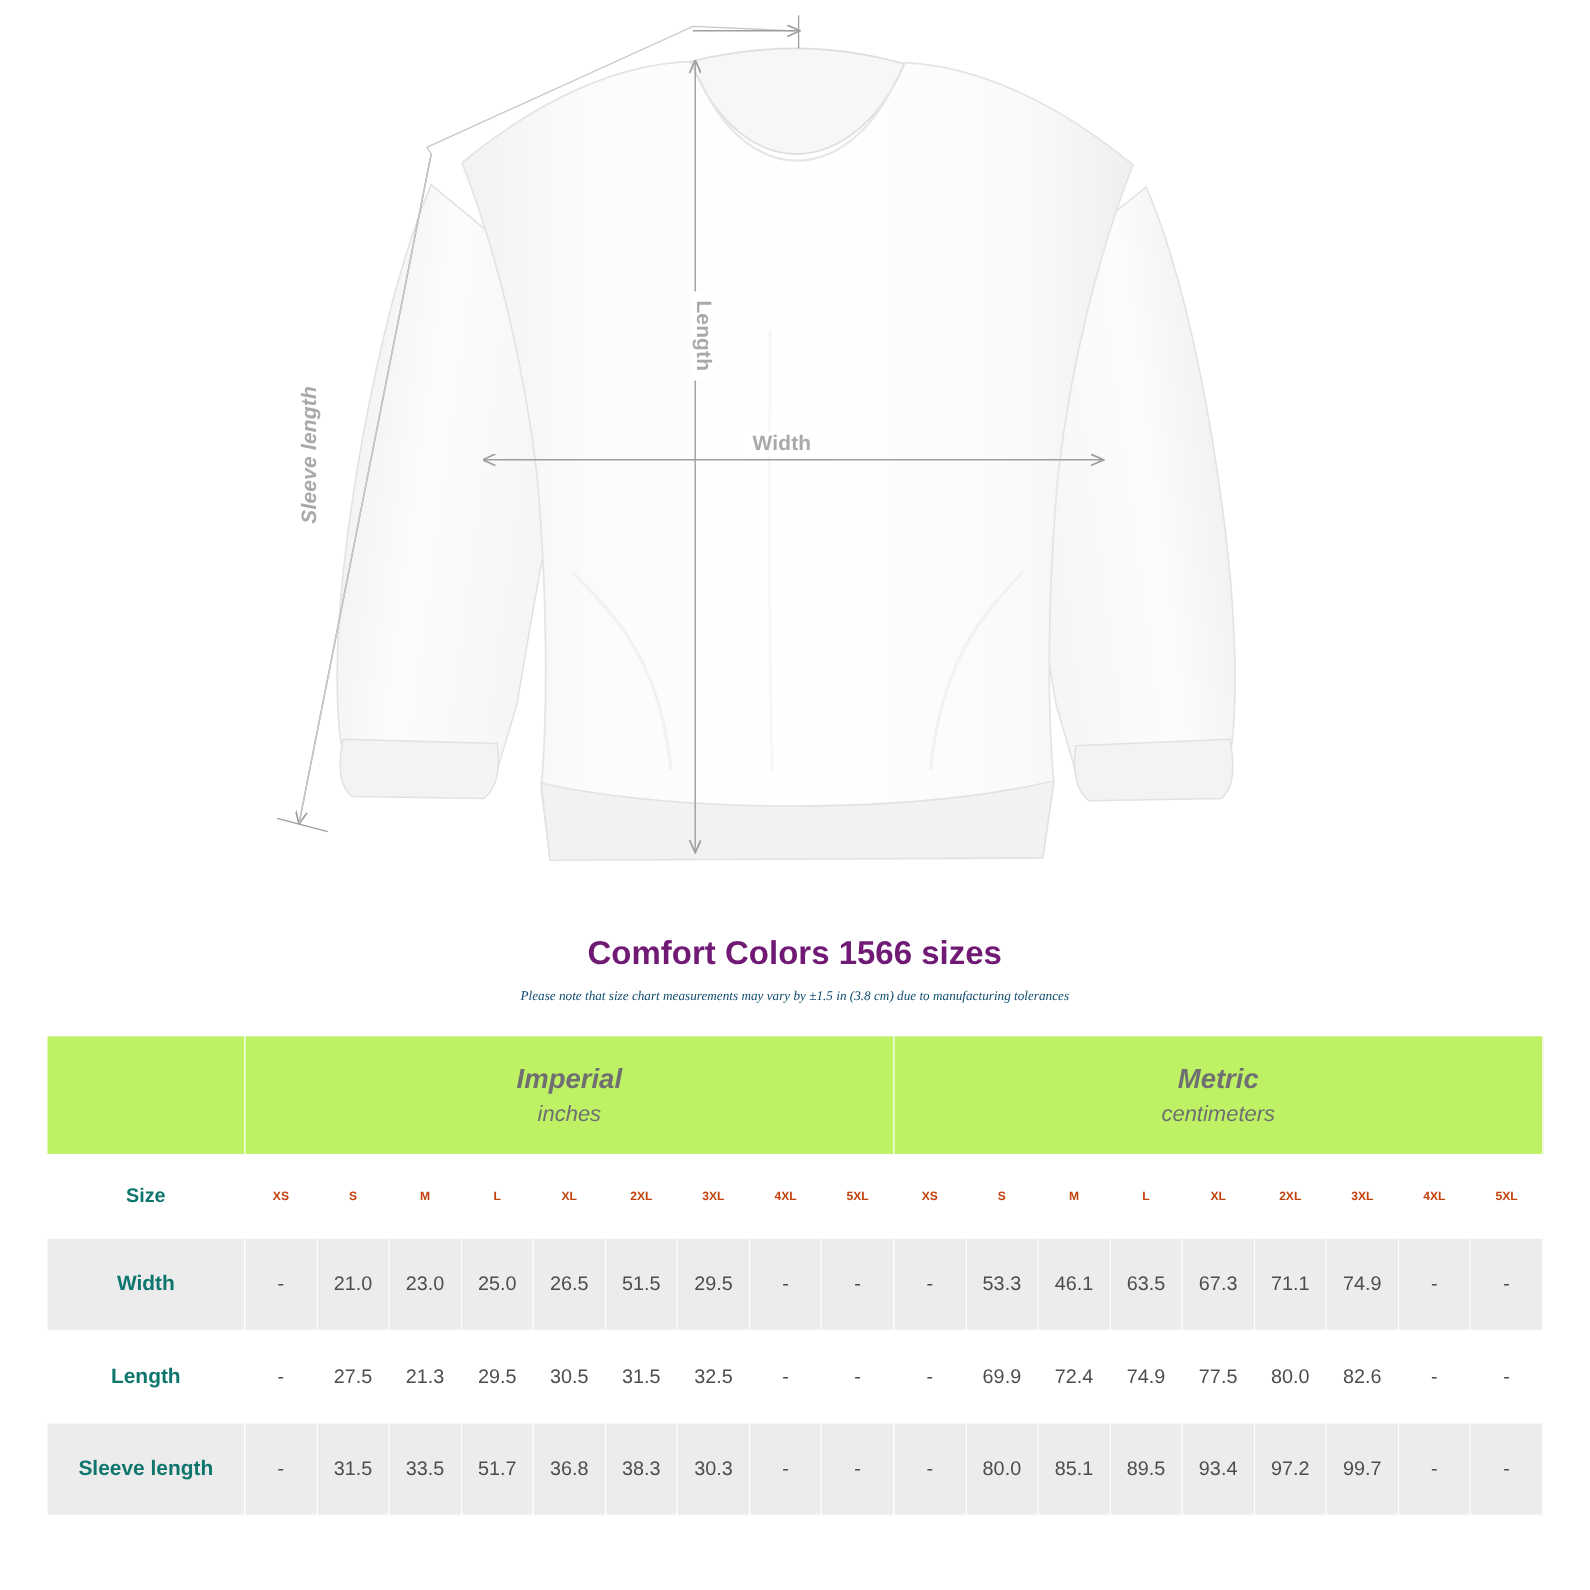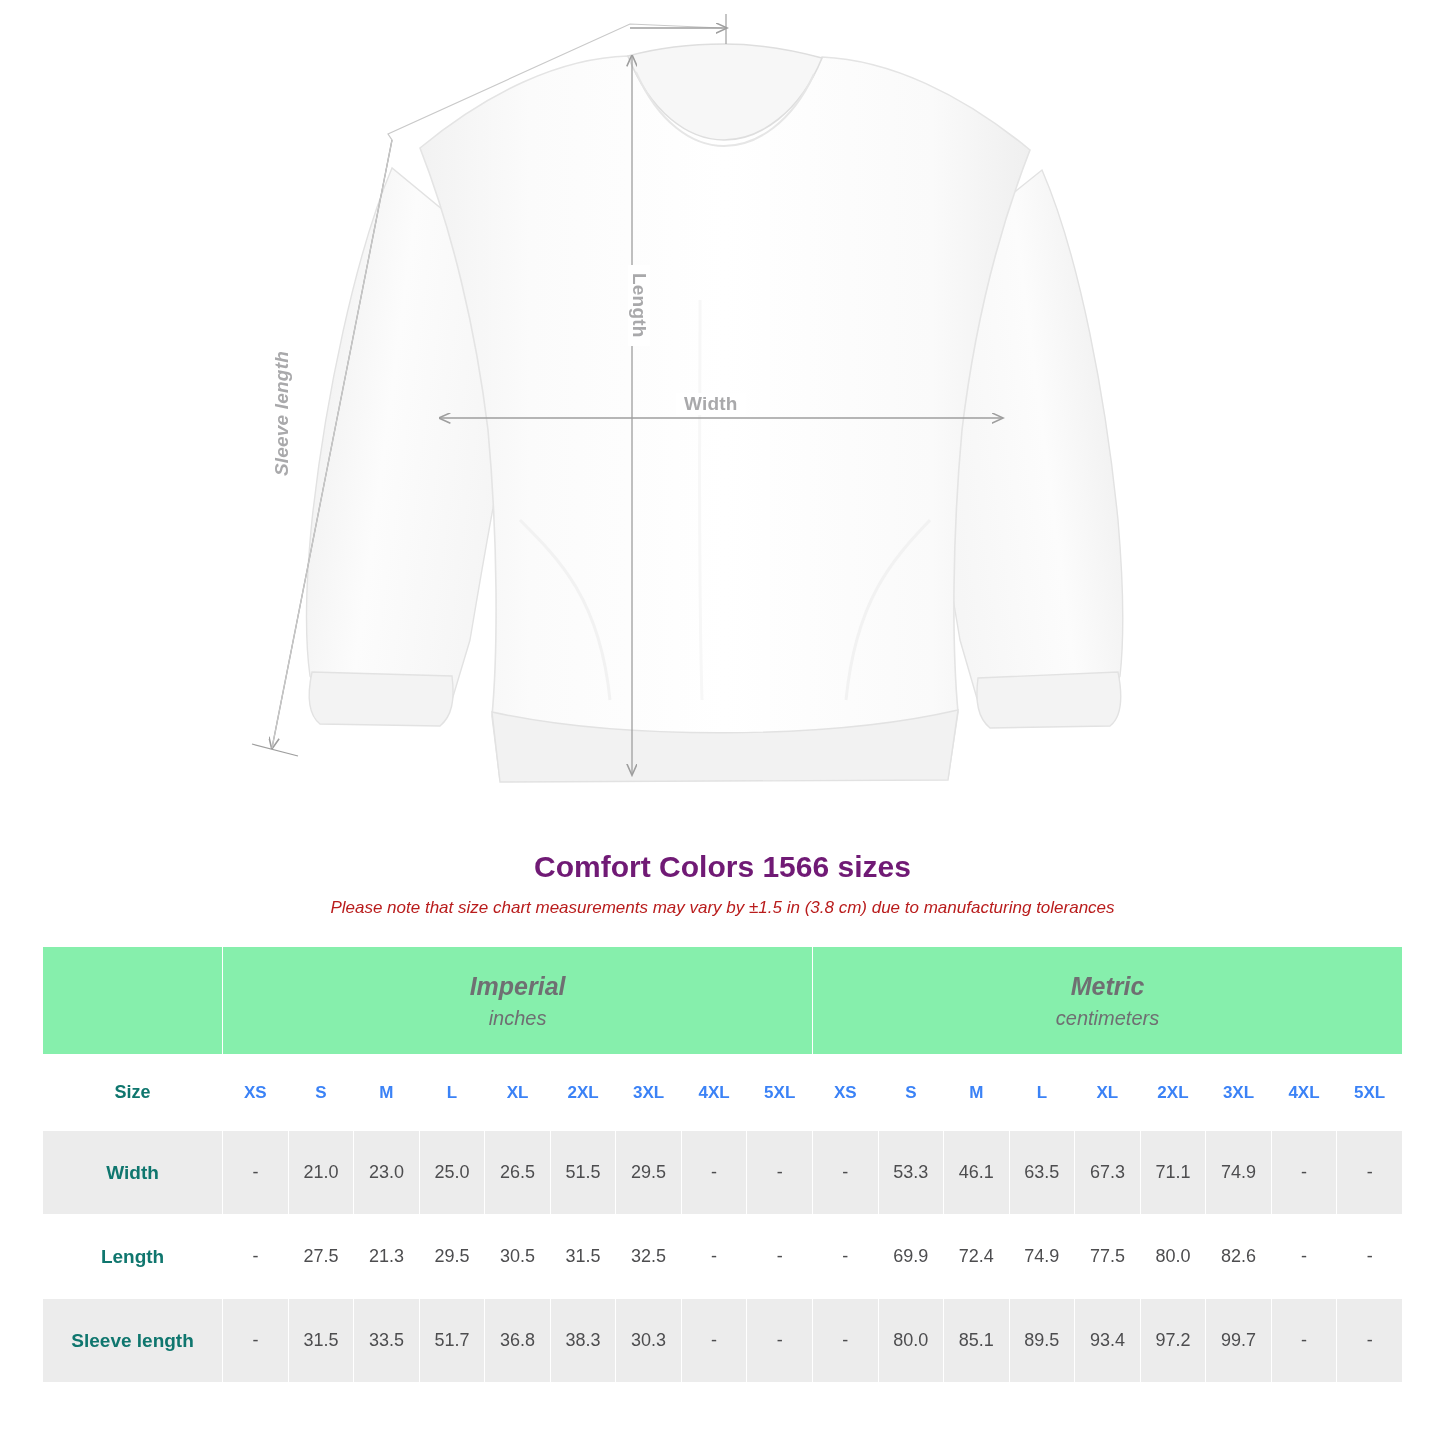--- a/index.html
+++ b/index.html
@@ -65,64 +65,65 @@
     text-align: center;
     margin-top: 20px;
   }
   .chart-title {
     font-size: 30px;
     font-weight: bold;
     color: #701a75;
     margin: 0 0 14px 0;
   }
   .chart-note {
-    font-size: 17px;
+    font-size: 12px;
     font-style: italic;
-    color: #b91c1c;
+    color: #0c4a6e;
     margin: 0;
+    font-family: Liberation Serif, serif;
   }
 
   
   .table-wrap {
     margin: 28px 42px 0 42px;
   }
   table.size-table {
     width: 1361px;
     border-collapse: collapse;
     table-layout: fixed;
   }
   table.size-table td, table.size-table th {
     border: 1px solid #ffffff;
     text-align: center;
     vertical-align: middle;
   }
   .unit-header td {
-    background: #86efac;
+    background: #bef264;
     height: 108px;
     padding: 0;
   }
   .unit-system {
     font-size: 25px;
     font-style: italic;
     font-weight: bold;
     color: #6f6f72;
     line-height: 1.2;
   }
   .unit-sub {
     font-size: 20px;
     font-style: italic;
     color: #6f6f72;
     margin-top: 6px;
   }
   .col-head td {
     background: #ffffff;
     height: 76px;
-    font-size: 17px;
-    font-weight: bold;
-    color: #3b82f6;
+    font-size: 11px;
+    font-weight: bold;
+    color: #c2410c;
   }
   .col-head td.row-head-cell {
     font-size: 18px;
   }
   tbody tr td {
     height: 84px;
     font-size: 18px;
     color: #4d4d4f;
   }
   tbody tr.shade td { background: #ececec; }

